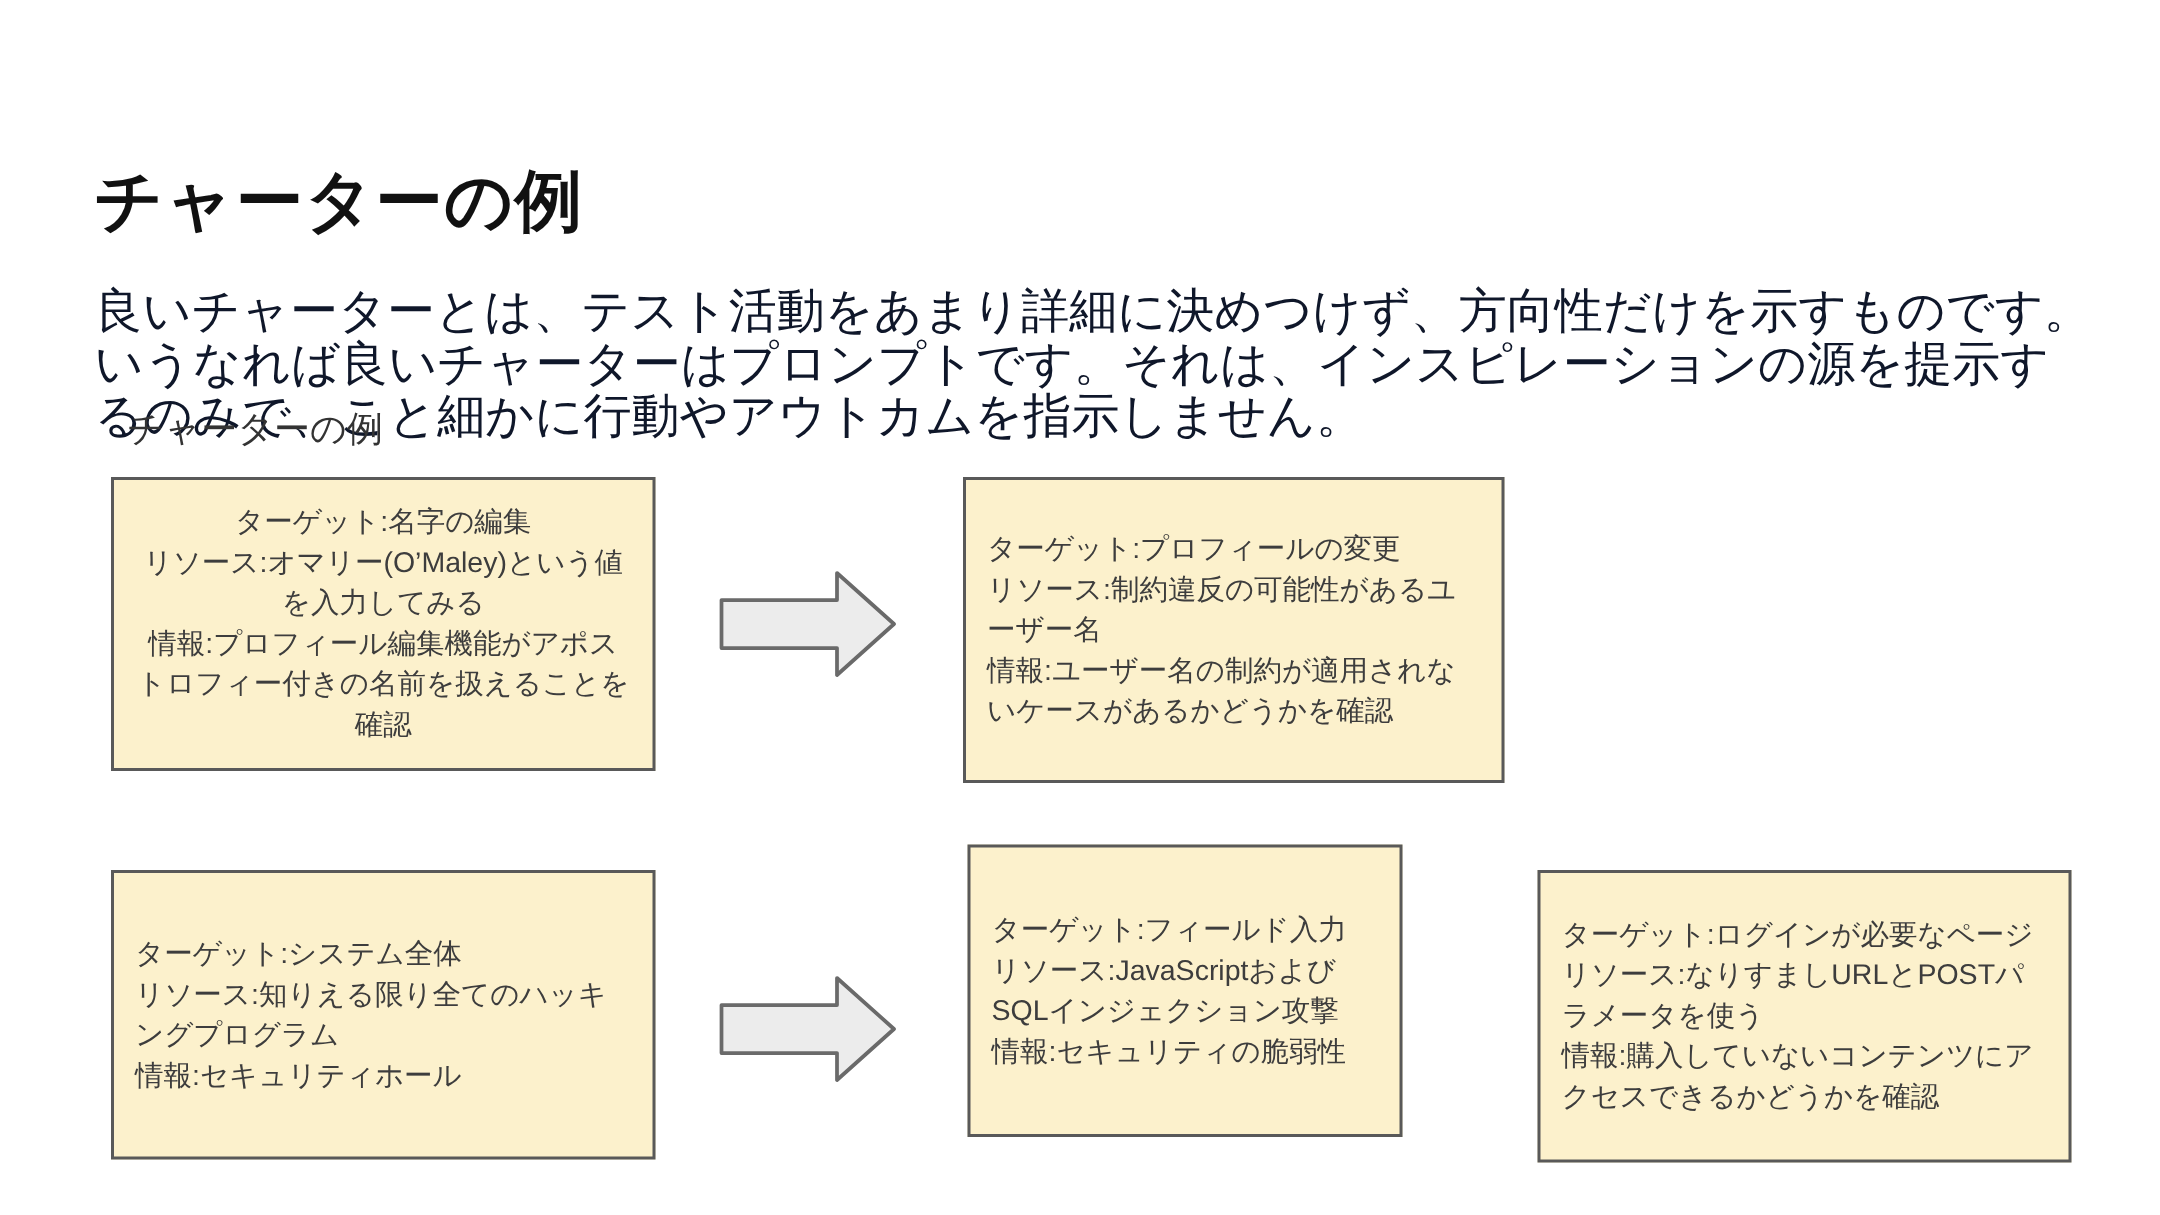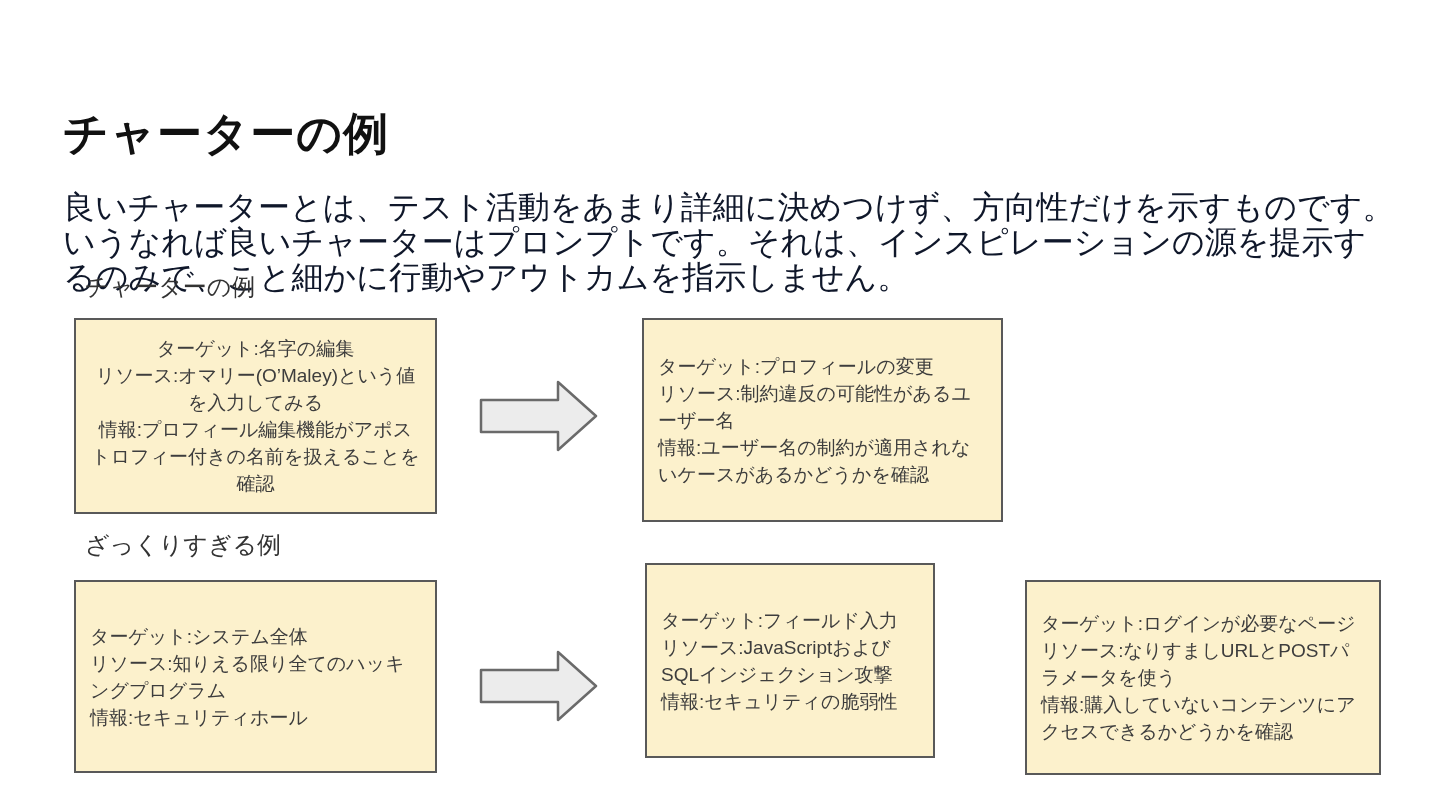--- a/index.html
+++ b/index.html
@@ -91,21 +91,20 @@
   <svg class="arrow arrow-1" viewBox="0 0 120 74">
     <polygon points="2,21 79,21 79,3 117,37 79,71 79,53 2,53" style="fill: var(--arrow-fill, #ececec); stroke: var(--arrow-border, #6a6a6a); stroke-width: 2.5; stroke-linejoin: round;"></polygon>
   </svg>
 
   <div class="charter-box box-detailed-result">
     <span>ターゲット:プロフィールの変更
 リソース:制約違反の可能性があるユーザー名
 情報:ユーザー名の制約が適用されないケースがあるかどうかを確認</span>
   </div>
 
-  <div class="section-label label-vague">ざっくりすぎる例</div>
 
   <div class="charter-box box-vague-source">
     <span>ターゲット:システム全体
 リソース:知りえる限り全てのハッキングプログラム
 情報:セキュリティホール</span>
   </div>
 
   <svg class="arrow arrow-2" viewBox="0 0 120 74">
     <polygon points="2,21 79,21 79,3 117,37 79,71 79,53 2,53" style="fill: var(--arrow-fill, #ececec); stroke: var(--arrow-border, #6a6a6a); stroke-width: 2.5; stroke-linejoin: round;"></polygon>
   </svg>

